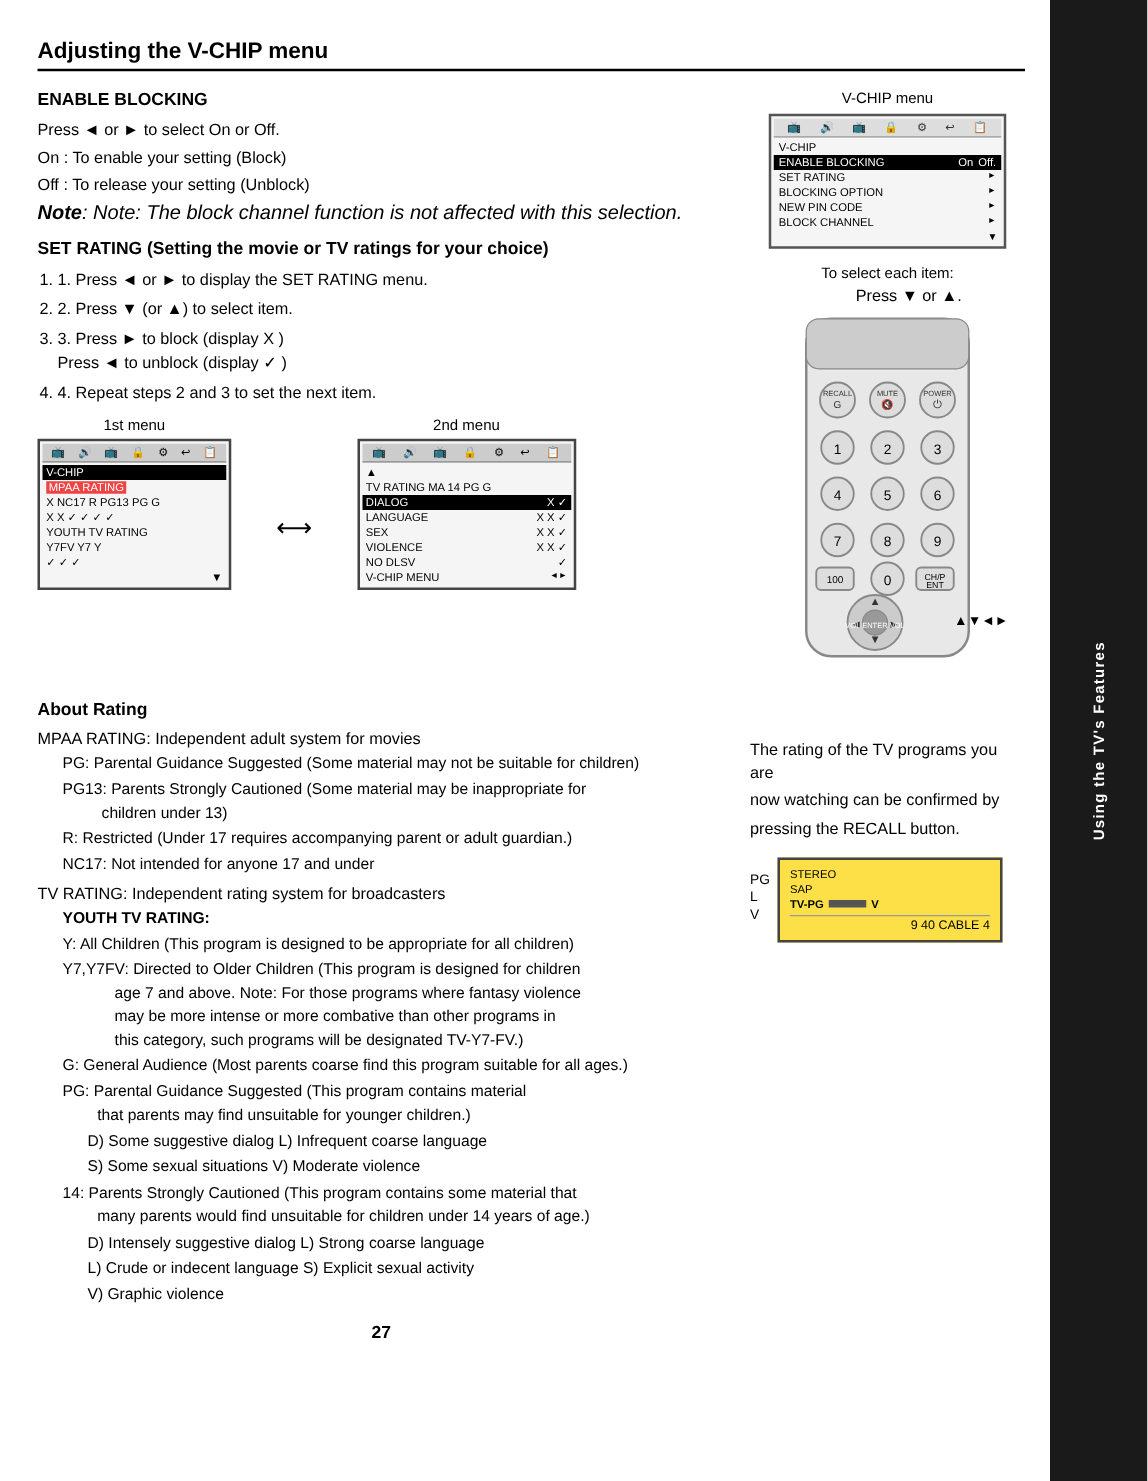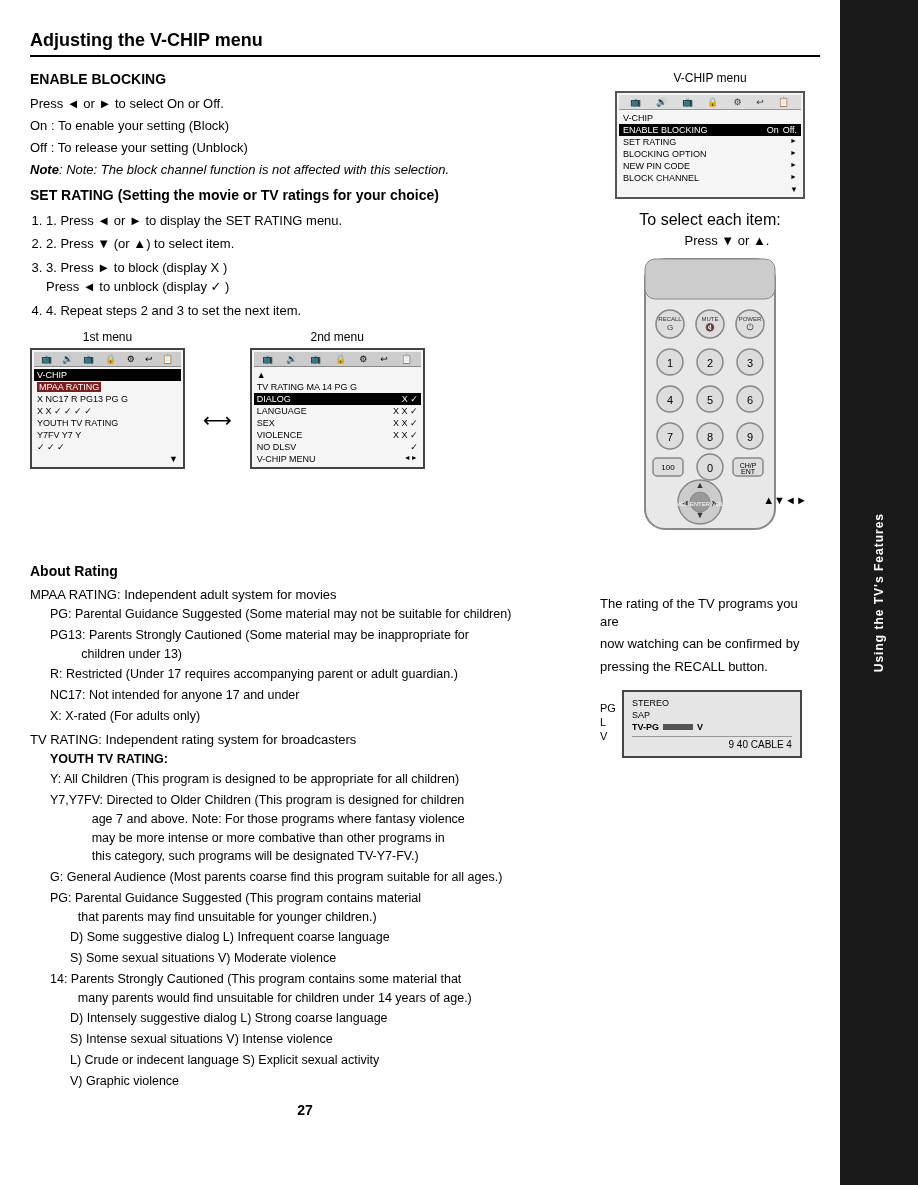--- a/index.html
+++ b/index.html
@@ -79,21 +79,21 @@
     }
 
     
     .text-line {
       margin-bottom: 4px;
       line-height: 1.4;
     }
 
     .note-text {
       font-style: italic;
-      font-size: 13px;
+      font-size: 16px;
       margin-bottom: 10px;
     }
 
     .note-bold {
       font-weight: bold;
       font-style: italic;
     }
 
     .numbered-list {
       padding-left: 16px;
@@ -243,21 +243,21 @@
     .bottom-right {
       width: 220px;
     }
 
     
     .tv-display-box {
       border: 2px solid #444;
       width: 180px;
       padding: 6px 8px;
       font-size: 11px;
-      background: #e5e5e5;
+      background: #fde047;
     }
 
     .tv-display-bottom {
       text-align: right;
       font-size: 10px;
       margin-top: 4px;
       border-top: 1px solid #999;
       padding-top: 2px;
     }
 
@@ -271,28 +271,28 @@
 
     
     .press-text {
       font-size: 13px;
       margin-bottom: 6px;
       padding-left: 34px;
     }
 
     
     .select-each-item {
-      font-size: 16px;
+      font-size: 12px;
       margin-bottom: 4px;
     }
 
     .menus-arrow-container {
       display: flex;
       align-items: center;
-      gap: 10px;
+      gap: 28px;
       margin-bottom: 16px;
     }
 
     .menu-wrapper {
       display: flex;
       flex-direction: column;
       align-items: center;
     }
   </style>
 </head>
@@ -335,21 +335,21 @@
                 <span>📺</span>
                 <span>🔒</span>
                 <span>⚙</span>
                 <span>↩</span>
                 <span>📋</span>
               </div>
               <div class="menu-box-item selected">
                 <span>V-CHIP</span>
               </div>
               <div class="menu-box-item">
-                <span style="background:#7f1d1d;color:#fff;padding:0 2px;">MPAA RATING</span>
+                <span style="background:#ef4444;color:#fff;padding:0 2px;">MPAA RATING</span>
               </div>
               <div class="menu-box-item">
                 <span>X  NC17  R  PG13  PG  G</span>
               </div>
               <div class="menu-box-item">
                 <span>X    X    ✓    ✓   ✓    ✓</span>
               </div>
               <div class="menu-box-item">
                 <span>YOUTH TV RATING</span>
               </div>
@@ -536,33 +536,31 @@
       <div class="section-title-bold">About Rating</div>
 
       <div class="bottom-section">
         <div class="bottom-left">
 
           <div class="rating-main">MPAA RATING: Independent adult system for movies</div>
           <div class="rating-indent">PG: Parental Guidance Suggested (Some material may not be suitable for children)</div>
           <div class="rating-indent">PG13: Parents Strongly Cautioned (Some material may be inappropriate for<br>&nbsp;&nbsp;&nbsp;&nbsp;&nbsp;&nbsp;&nbsp;&nbsp;&nbsp;children under 13)</div>
           <div class="rating-indent">R: Restricted (Under 17 requires accompanying parent or adult guardian.)</div>
           <div class="rating-indent">NC17: Not intended for anyone 17 and under</div>
-          <div class="rating-indent">X: X-rated (For adults only)</div>
 
           <div class="rating-main" style="margin-top:6px;">TV RATING: Independent rating system for broadcasters</div>
           <div class="rating-indent" style="font-weight:bold;">YOUTH TV RATING:</div>
           <div class="rating-indent">Y: All Children (This program is designed to be appropriate for all children)</div>
           <div class="rating-indent">Y7,Y7FV: Directed to Older Children (This program is designed for children<br>&nbsp;&nbsp;&nbsp;&nbsp;&nbsp;&nbsp;&nbsp;&nbsp;&nbsp;&nbsp;&nbsp;&nbsp;age 7 and above. Note: For those programs where fantasy violence<br>&nbsp;&nbsp;&nbsp;&nbsp;&nbsp;&nbsp;&nbsp;&nbsp;&nbsp;&nbsp;&nbsp;&nbsp;may be more intense or more combative than other programs in<br>&nbsp;&nbsp;&nbsp;&nbsp;&nbsp;&nbsp;&nbsp;&nbsp;&nbsp;&nbsp;&nbsp;&nbsp;this category, such programs will be designated TV-Y7-FV.)</div>
           <div class="rating-indent">G: General Audience (Most parents coarse find this program suitable for all ages.)</div>
           <div class="rating-indent">PG: Parental Guidance Suggested (This program contains material<br>&nbsp;&nbsp;&nbsp;&nbsp;&nbsp;&nbsp;&nbsp;&nbsp;that parents may find unsuitable for younger children.)</div>
           <div class="rating-indent2">D) Some suggestive dialog  L) Infrequent coarse language</div>
           <div class="rating-indent2">S) Some sexual situations  V) Moderate violence</div>
           <div class="rating-indent">14: Parents Strongly Cautioned (This program contains some material that<br>&nbsp;&nbsp;&nbsp;&nbsp;&nbsp;&nbsp;&nbsp;&nbsp;many parents would find unsuitable for children under 14 years of age.)</div>
           <div class="rating-indent2">D) Intensely suggestive dialog  L) Strong coarse language</div>
-          <div class="rating-indent2">S) Intense sexual situations  V) Intense violence</div>
           <div class="rating-indent2">L) Crude or indecent language  S) Explicit sexual activity</div>
           <div class="rating-indent2">V) Graphic violence</div>
 
           <div class="page-number">27</div>
         </div>
 
         <div class="bottom-right" style="padding-top:8px;">
           <div class="text-line">The rating of the TV programs you are</div>
           <div class="text-line">now watching can be confirmed by</div>
           <div class="text-line" style="margin-bottom:14px;">pressing the RECALL button.</div>

